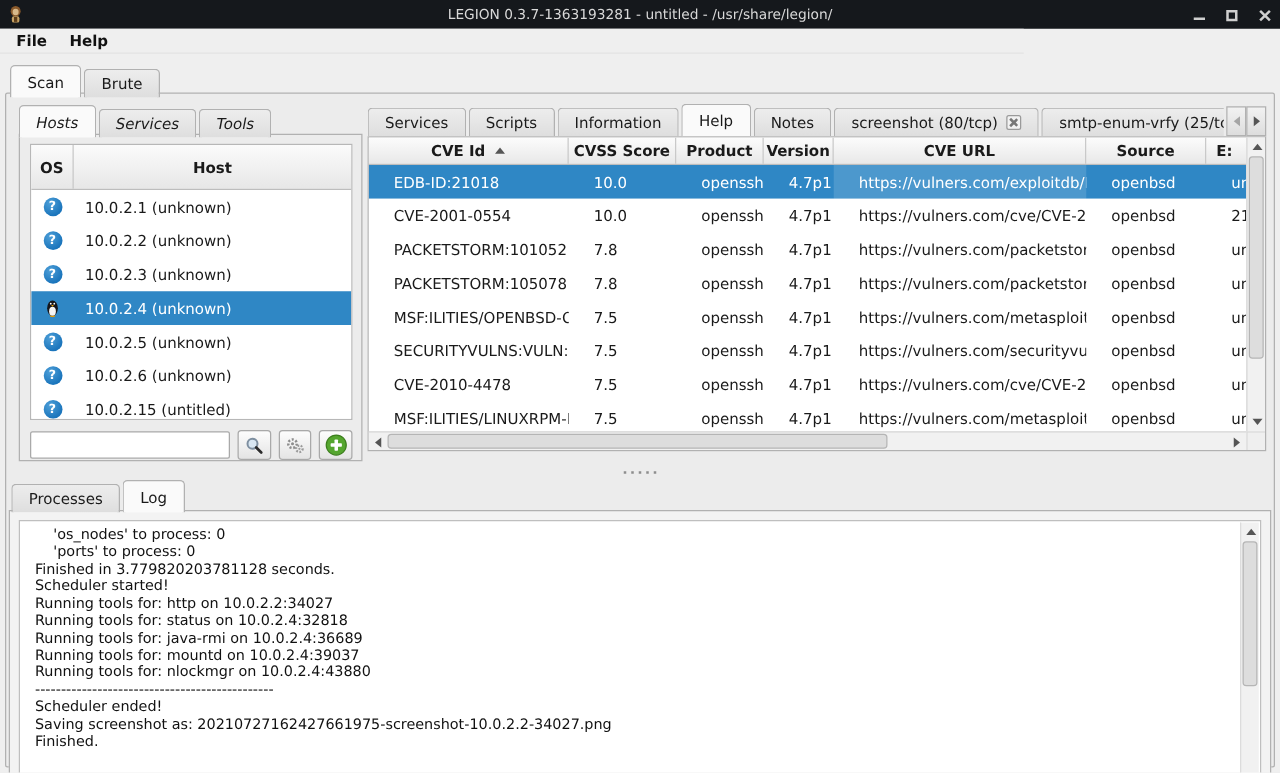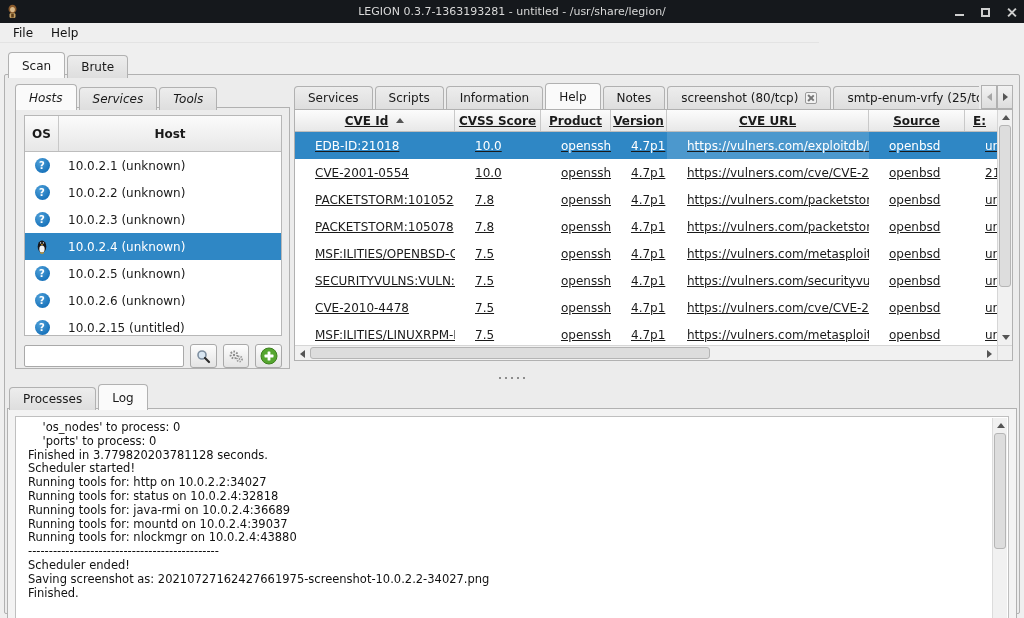--- a/index.html
+++ b/index.html
@@ -22,21 +22,21 @@
   .min-glyph { position:absolute; left:1px; bottom:2px; width:9px; height:2px; background:#cfcfcf; }
   .max-glyph { position:absolute; left:1px; top:2px; width:9px; height:9px; border:2px solid #cfcfcf; }
   .close-glyph { position:absolute; inset:0; }
   .close-glyph::before,.close-glyph::after { content:""; position:absolute; left:5px; top:1px;
     width:2px; height:11px; background:#cfcfcf; }
   .close-glyph::before { transform:rotate(45deg); }
   .close-glyph::after { transform:rotate(-45deg); }
 
   
   .menubar { position:absolute; top:23px; left:0; width:819px; height:20px;
-    background:#efefef; border-bottom:1px solid #e3e3e3; display:flex; align-items:center; padding-left:4px; }
+    background:#efefef; border-bottom:1px solid #e3e3e3; display:flex; align-items:center; padding-left:4px;font-weight:bold; }
   .menu-item { padding:2px 9px; color:#111; }
 
   
   .tabrow { position:absolute; display:flex; align-items:flex-end; z-index:5;justify-content:space-between; }
   .tab { display:inline-flex; align-items:center; height:23px;
     background:linear-gradient(#ededed,#dedede);
     border:1px solid #b1b1b1; border-bottom:none;
     border-top-left-radius:4px; border-top-right-radius:4px;
     padding:0 13px; margin-right:2px; white-space:nowrap; color:#1a1a1a; }
   .tab.active { background:#fafafa; height:26px; position:relative; z-index:6; }
@@ -80,21 +80,21 @@
 
   
   .right-panel { position:absolute; left:289px; top:9px; width:719px; height:353px; }
   .rtabs { position:absolute; left:0; top:0; width:719px; height:25px; display:flex; align-items:flex-end; }
   .rtabs-strip { display:flex; align-items:flex-end; overflow:hidden; width:685px; }
   .tabscroll { position:absolute; right:0; bottom:0; display:flex; }
   .tabscroll-btn { width:16px; height:24px; border:1px solid #b1b1b1;
     background:linear-gradient(#f2f2f2,#dddddd); display:flex; align-items:center; justify-content:center; }
   .table-frame { position:absolute; left:0; top:25px; width:719px; height:252px;
     border:1px solid #b1b1b1; background:#fff;
-    display:grid; grid-template-columns:1fr 15px; grid-template-rows:1fr 15px;text-decoration:underline; }
+    display:grid; grid-template-columns:1fr 15px; grid-template-rows:1fr 15px; }
   .cve-main { overflow:hidden; }
   .cve-header { display:flex; height:22px; background:linear-gradient(#fcfcfc,#e8e8e8);
     border-bottom:1px solid #bdbdbd; font-weight:bold; }
   .cve-header .hcell { display:flex; align-items:center; justify-content:center;
     border-right:1px solid #c9c9c9; position:relative; white-space:nowrap; overflow:hidden; }
   .cve-header .hcell:last-child { border-right:none; justify-content:flex-start; padding-left:8px; }
   .cve-c0{width:160px;flex:none} .cve-c1{width:86px;flex:none} .cve-c2{width:70px;flex:none}
   .cve-c3{width:56px;flex:none} .cve-c4{width:202px;flex:none} .cve-c5{width:96px;flex:none}
   .cve-c6{flex:1;min-width:0}
   .sort-asc { width:0; height:0; border-left:4px solid transparent; border-right:4px solid transparent;

